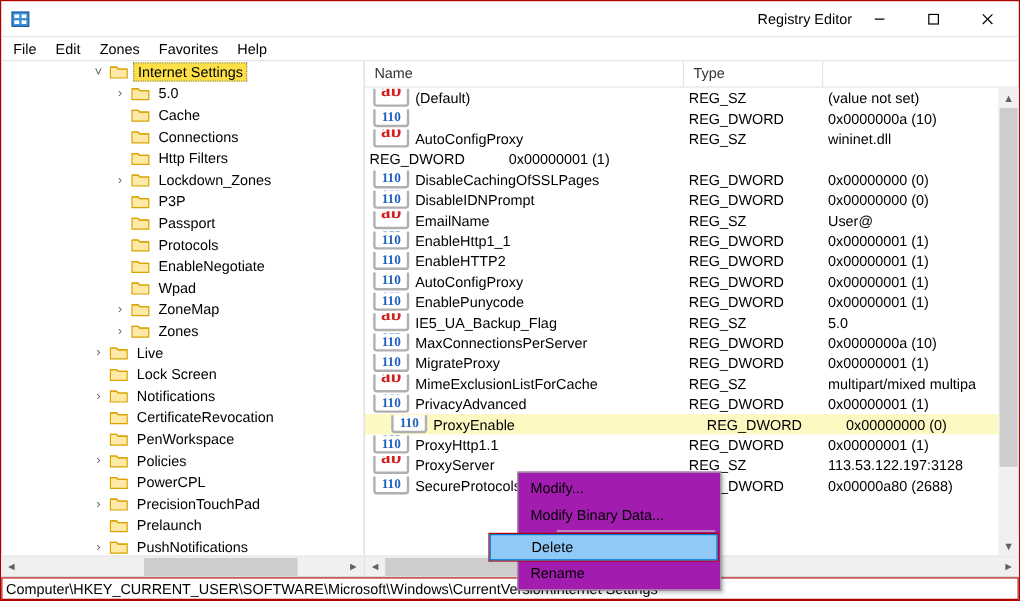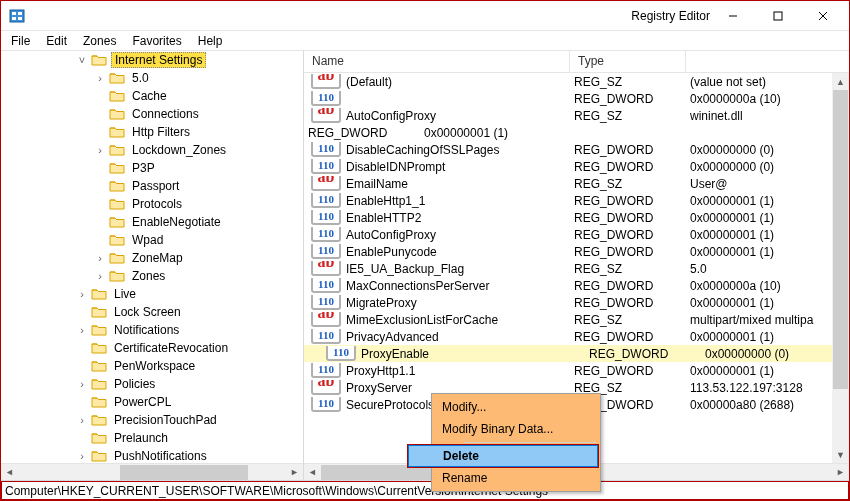--- a/index.html
+++ b/index.html
@@ -33,23 +33,23 @@
   .lh.type { width: 116px; }
   .lh.data { flex: 1; }
   .list-body { flex: 1; overflow: hidden; position: relative; }
   .list-row { height: 17px; display: flex; align-items: center; font-size: 12px; }
   .list-row.selected { background: #fef9c3; padding-left: 15px; }
   .cell-name { width: 266px; display: flex; align-items: center; padding-left: 6px; overflow: hidden; white-space: nowrap; }
   .cell-type { width: 116px; padding-left: 4px; white-space: nowrap; }
   .cell-data { flex: 1; padding-left: 4px; white-space: nowrap; overflow: hidden; }
   .val-icon { width: 32px; height: 16px; margin-right: 4px; display: inline-flex; flex-shrink: 0; align-items: flex-end; }
   
-  .ctx-menu { position: absolute; left: 430px; top: 420px; width: 170px; background: #fdba74; border: 1px solid #a0a0a0; box-shadow: 2px 2px 3px rgba(0,0,0,0.25); z-index: 50; padding: 2px; }
+  .ctx-menu { position: absolute; left: 430px; top: 420px; width: 170px; background: #a21caf; border: 1px solid #a0a0a0; box-shadow: 2px 2px 3px rgba(0,0,0,0.25); z-index: 50; padding: 2px; }
   .ctx-item { height: 22px; display: flex; align-items: center; padding-left: 8px; font-size: 12px; margin-left: -26px; padding-left: 34px; }
-  .ctx-item.highlight { background: #90c8f6; border: 1px solid #0078d7; box-shadow: 0 0 0 1px #b00000; font-weight: bold; }
+  .ctx-item.highlight { background: #90c8f6; border: 1px solid #0078d7; box-shadow: 0 0 0 1px #b00000; }
   .ctx-sep { height: 1px; background: #d0d0d0; margin: 2px 2px 2px 30px; }
   
   .statusbar { height: 20px; border-top: 1px solid #d9d9d9; display: flex; align-items: center; padding: 0 4px; font-size: 12px; box-shadow: 0 0 0 1px #b00000 inset; }
   
   .hscroll { height: 17px; background: #f0f0f0; border-top: 1px solid #e5e5e5; display: flex; align-items: center; }
   .hs-btn { width: 17px; height: 17px; background: #f0f0f0; display: flex; align-items: center; justify-content: center; color: #606060; font-size: 9px; }
   .hs-track { flex: 1; height: 17px; background: #f0f0f0; position: relative; }
   .hs-thumb { position: absolute; height: 15px; top: 1px; background: #cdcdcd; }
   .vscroll { position: absolute; right: 0; top: 22px; bottom: 17px; width: 17px; background: #f0f0f0; display: flex; flex-direction: column; }
   .vs-btn { width: 17px; height: 17px; background: #f0f0f0; display:flex; align-items:center; justify-content:center; color:#606060; font-size:9px; }

